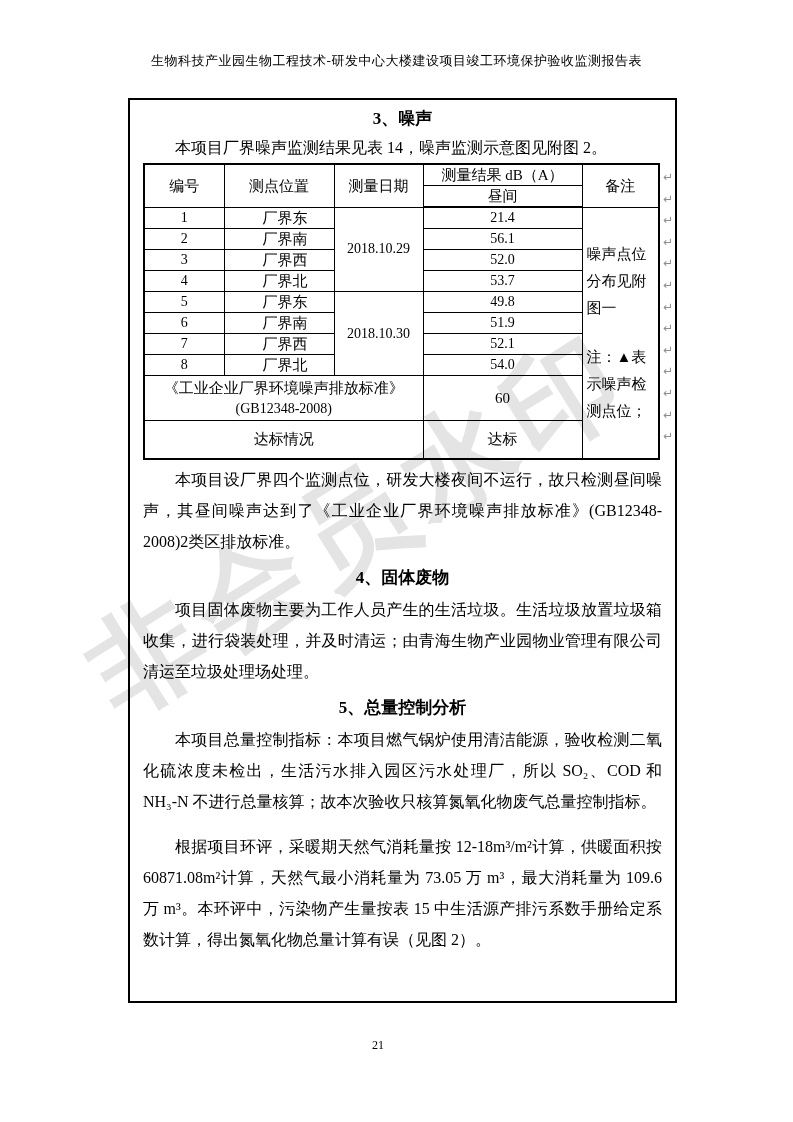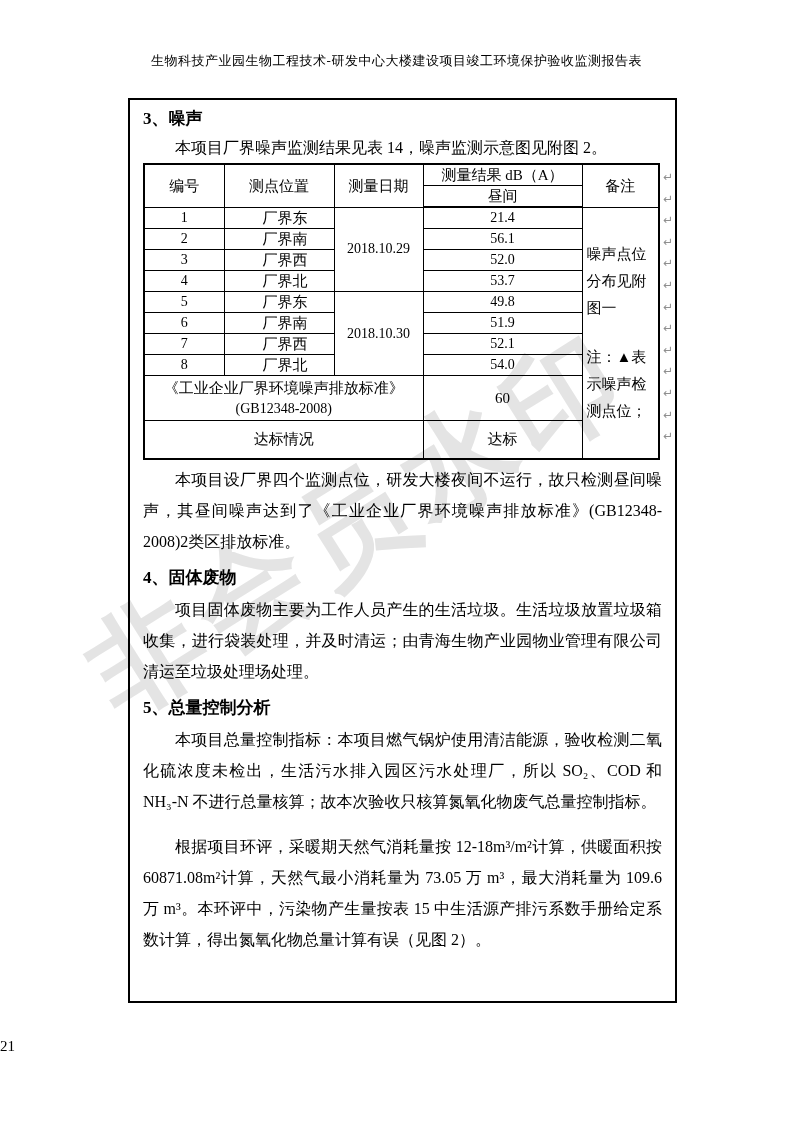--- a/index.html
+++ b/index.html
@@ -30,21 +30,21 @@
   }
   .frame {
     position: absolute; left: 128px; top: 98px;
     width: 549px; height: 905px;
     border: 2px solid #000;
     padding: 4px 13px 0 13px;
     z-index: 1;
   }
   h2.sec {
     font-size: 17px; font-weight: bold;
-    margin: 2px 0 0 0; line-height: 25px;
+    margin: 2px 0 0 0; line-height: 25px; text-align: center;
   }
   h2.sec.gap { margin-top: 8px; }
   p.body {
     font-size: 16px; line-height: 31px;
     text-align: justify; text-indent: 2em;
     margin: 2px 0 0 0;
   }
   p.body.gap  { margin-top: 4px; }
   p.body.gap2 { margin-top: 14px; }
   .tbl-title {
@@ -81,22 +81,22 @@
   .std-name { font-size: 15px; line-height: 22px; }
   .std-code { font-size: 14px; line-height: 20px; }
   .marks-col { position: absolute; left: 520px; top: 0; width: 18px; height: 285px; }
   .pmark {
     position: absolute; left: 0;
     color: #8f8f8f; font-size: 12px; line-height: 12px;
     font-family: "DejaVu Sans", sans-serif;
   }
   .page-num {
     position: absolute; left: 0; top: 1038px;
-    width: 756px; 
-    font-size: 15px; z-index: 2;
+    width: 756px; text-align: center;
+    font-size: 12px; z-index: 2;
   }
 </style>
 </head>
 <body>
 
 <div class="page">
 
   <div class="doc-title">生物科技产业园生物工程技术-研发中心大楼建设项目竣工环境保护验收监测报告表</div>
 
   <div class="watermark">非会员水印</div>

